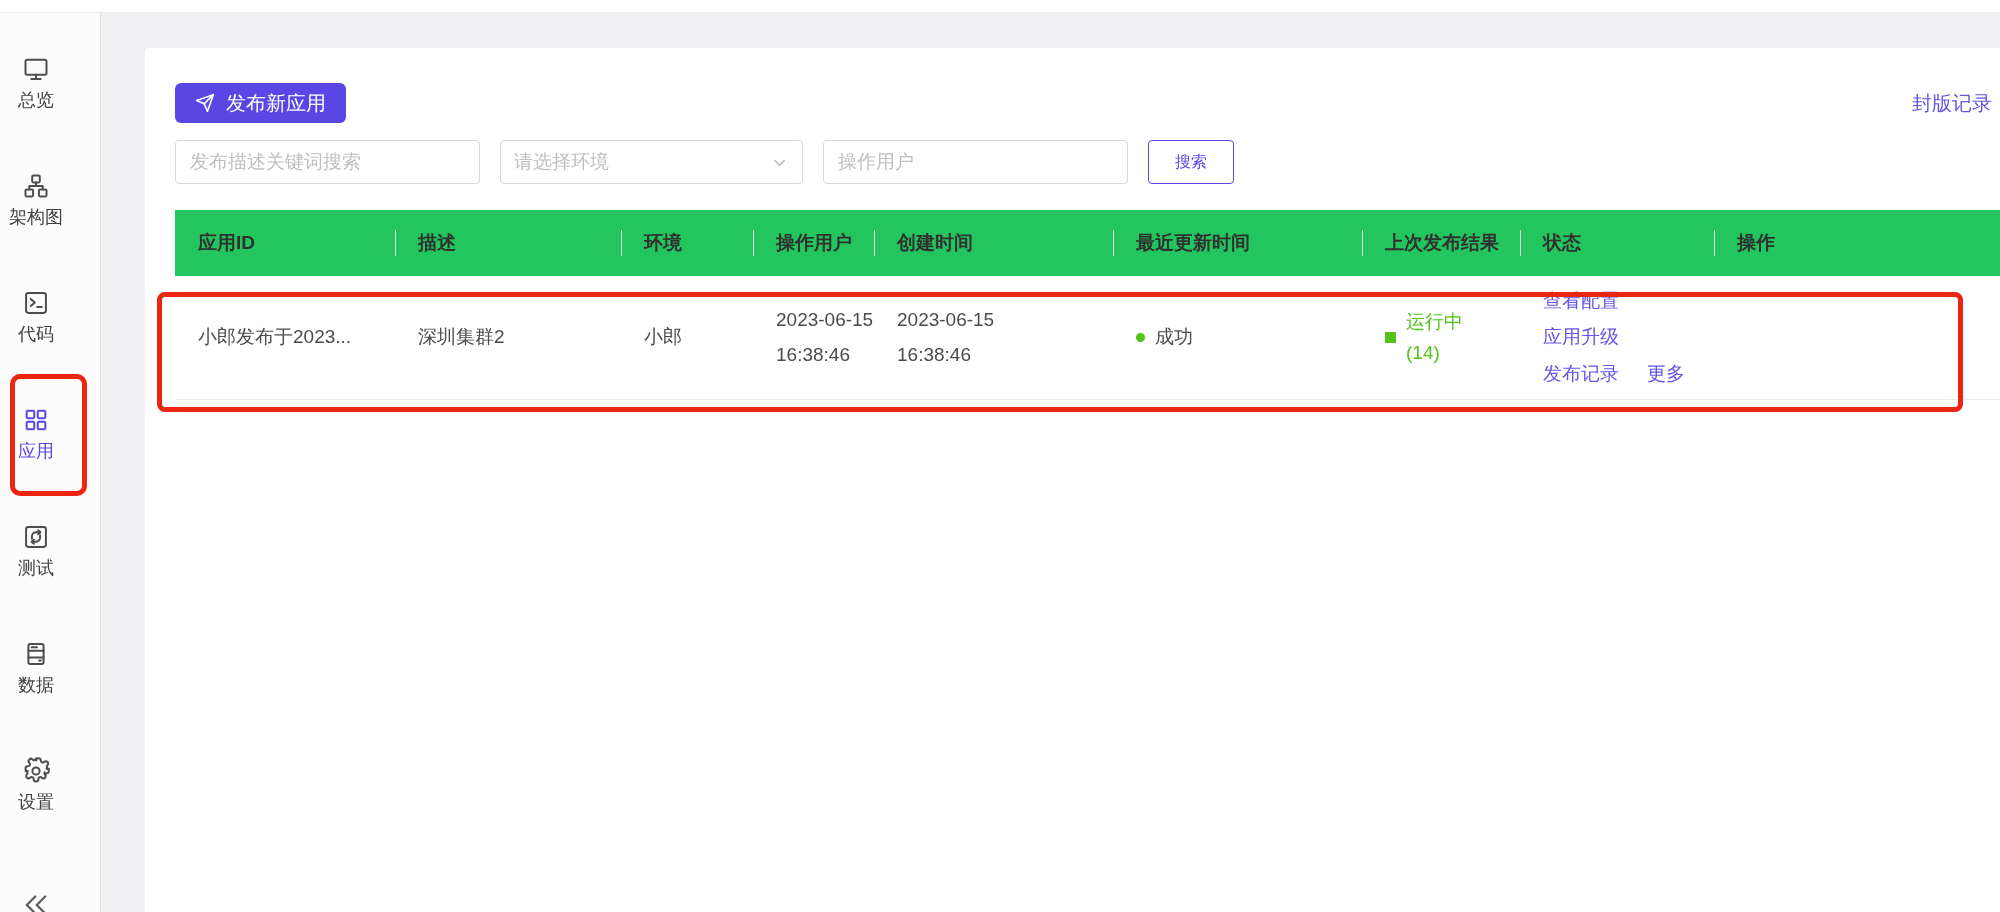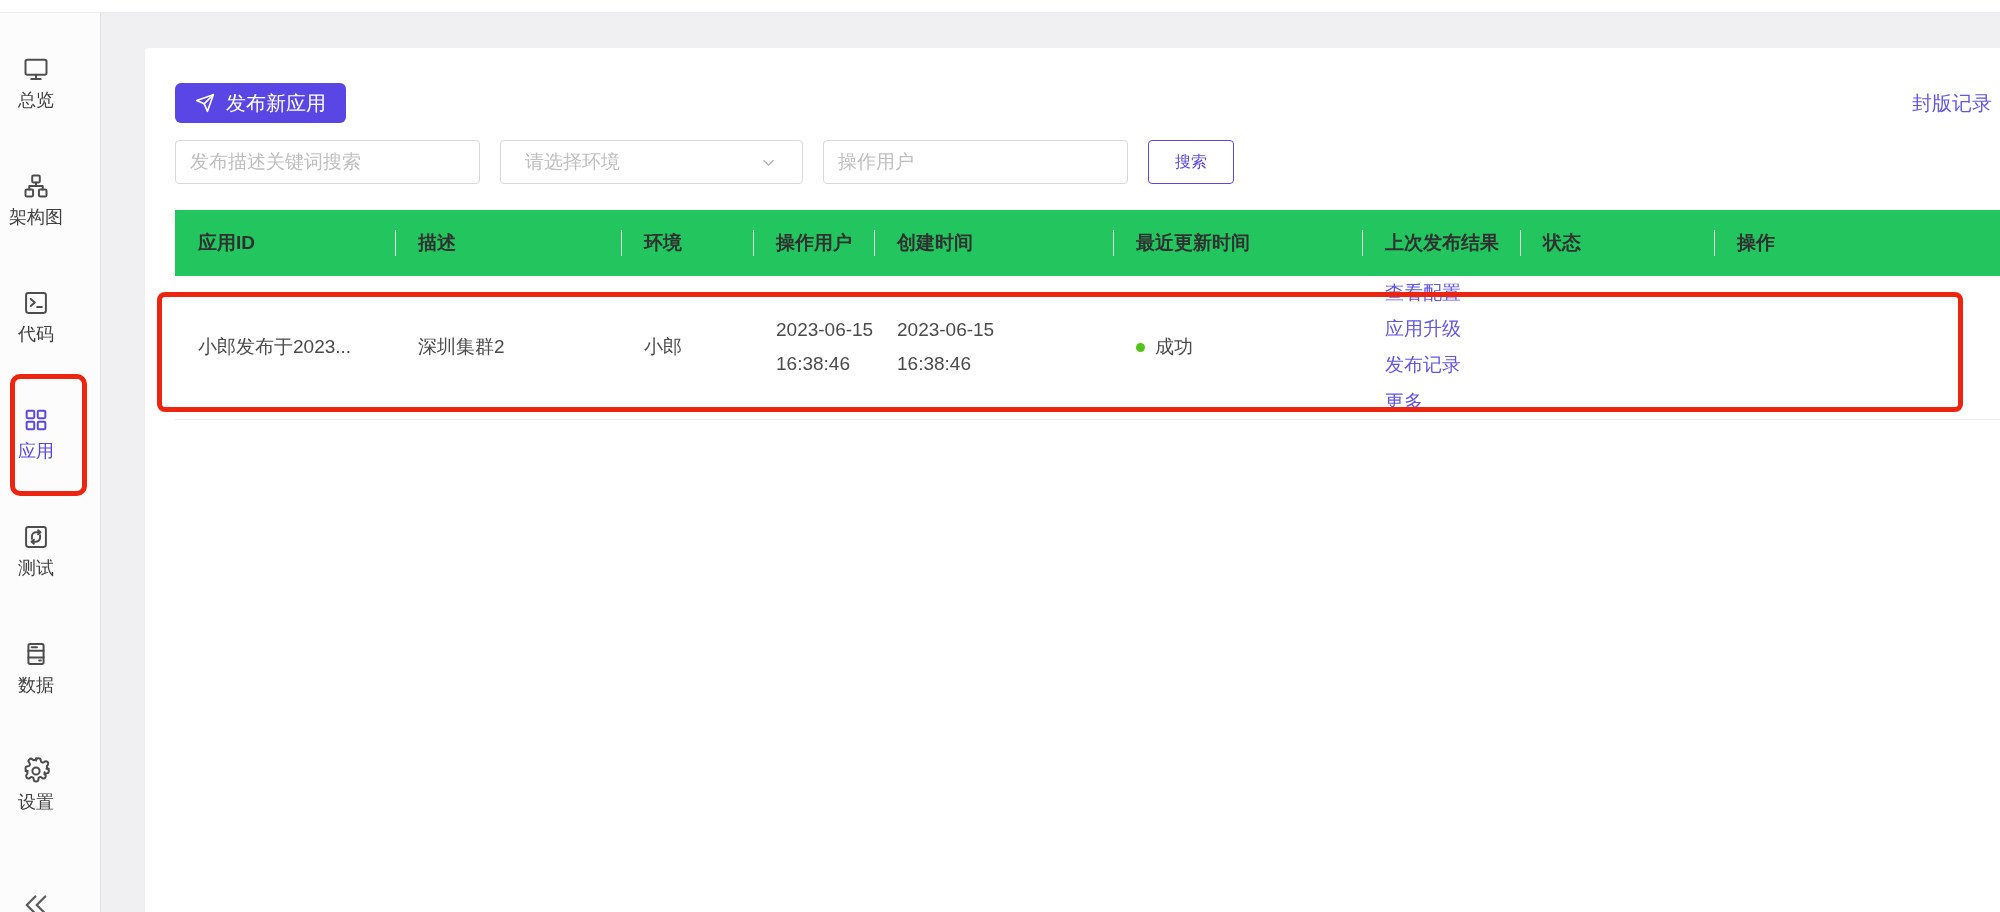--- a/index.html
+++ b/index.html
@@ -33,21 +33,21 @@
   .toolbar { display:flex; justify-content:space-between; align-items:center; padding:35px 8px 0 30px; }
   .primary-btn { display:flex; align-items:center; gap:11px; height:40px; padding:0 20px;
     background:#5a46e4; color:#ffffff; font-size:20px; border:none; border-radius:6px; cursor:pointer; font-family:inherit; }
   .primary-btn svg { width:20px; height:20px; stroke:#ffffff; fill:none; stroke-width:1.9; stroke-linecap:round; stroke-linejoin:round; }
   .seal-link { font-size:20px; color:#6355e8; cursor:pointer; text-decoration:none; white-space:nowrap; }
 
   .filters { display:flex; align-items:center; gap:20px; margin:17px 16px 0 30px; }
   .filters input { width:305px; height:44px; border:1px solid #d9d9d9; border-radius:4px; padding:0 14px;
     font-size:19px; font-family:inherit; color:#4b4b4b; outline:none; background:#fff; }
   .filters input::placeholder { color:#bfbfbf; }
-  .select { width:303px; height:44px; border:1px solid #d9d9d9; border-radius:4px; padding:0 24px;
+  .select { width:303px; height:44px; border:1px solid #d9d9d9; border-radius:4px; padding:0 13px;
     display:flex; align-items:center; justify-content:space-between; cursor:pointer; background:#fff; }
   .select-placeholder { font-size:19px; color:#bfbfbf; }
   .select svg { width:19px; height:19px; stroke:#b5b5b5; fill:none; stroke-width:1.6; stroke-linecap:round; stroke-linejoin:round; }
   .outline-btn { width:86px; height:44px; border:1.5px solid #5a46e4; border-radius:4px; background:#fff;
     color:#5a46e4; font-size:16px; cursor:pointer; font-family:inherit; }
 
   
   .table { margin:26px 0 0 30px; }
   .thead, .trow { display:grid; grid-template-columns:220px 226px 132px 121px 239px 249px 158px 194px minmax(240px,1fr); align-items:center; }
   .thead { height:66px; background:#22c55e; }
@@ -210,20 +210,27 @@
         <div>16:38:46</div>
       </div>
       <div class="td">
         <div>2023-06-15</div>
         <div>16:38:46</div>
       </div>
       <div class="td cell-flex">
         <span class="dot"></span>
         <span>成功</span>
       </div>
+      <div class="td cell-flex">
+        <span class="sq"></span>
+        <div class="status-lines">
+          <div>运行中</div>
+          <div>(14)</div>
+        </div>
+      </div>
       <div class="td actions">
         <a>查看配置</a>
         <a>应用升级</a>
         <a>发布记录</a>
         <a>更多</a>
       </div>
     </div>
   </div>
 </main>
 

